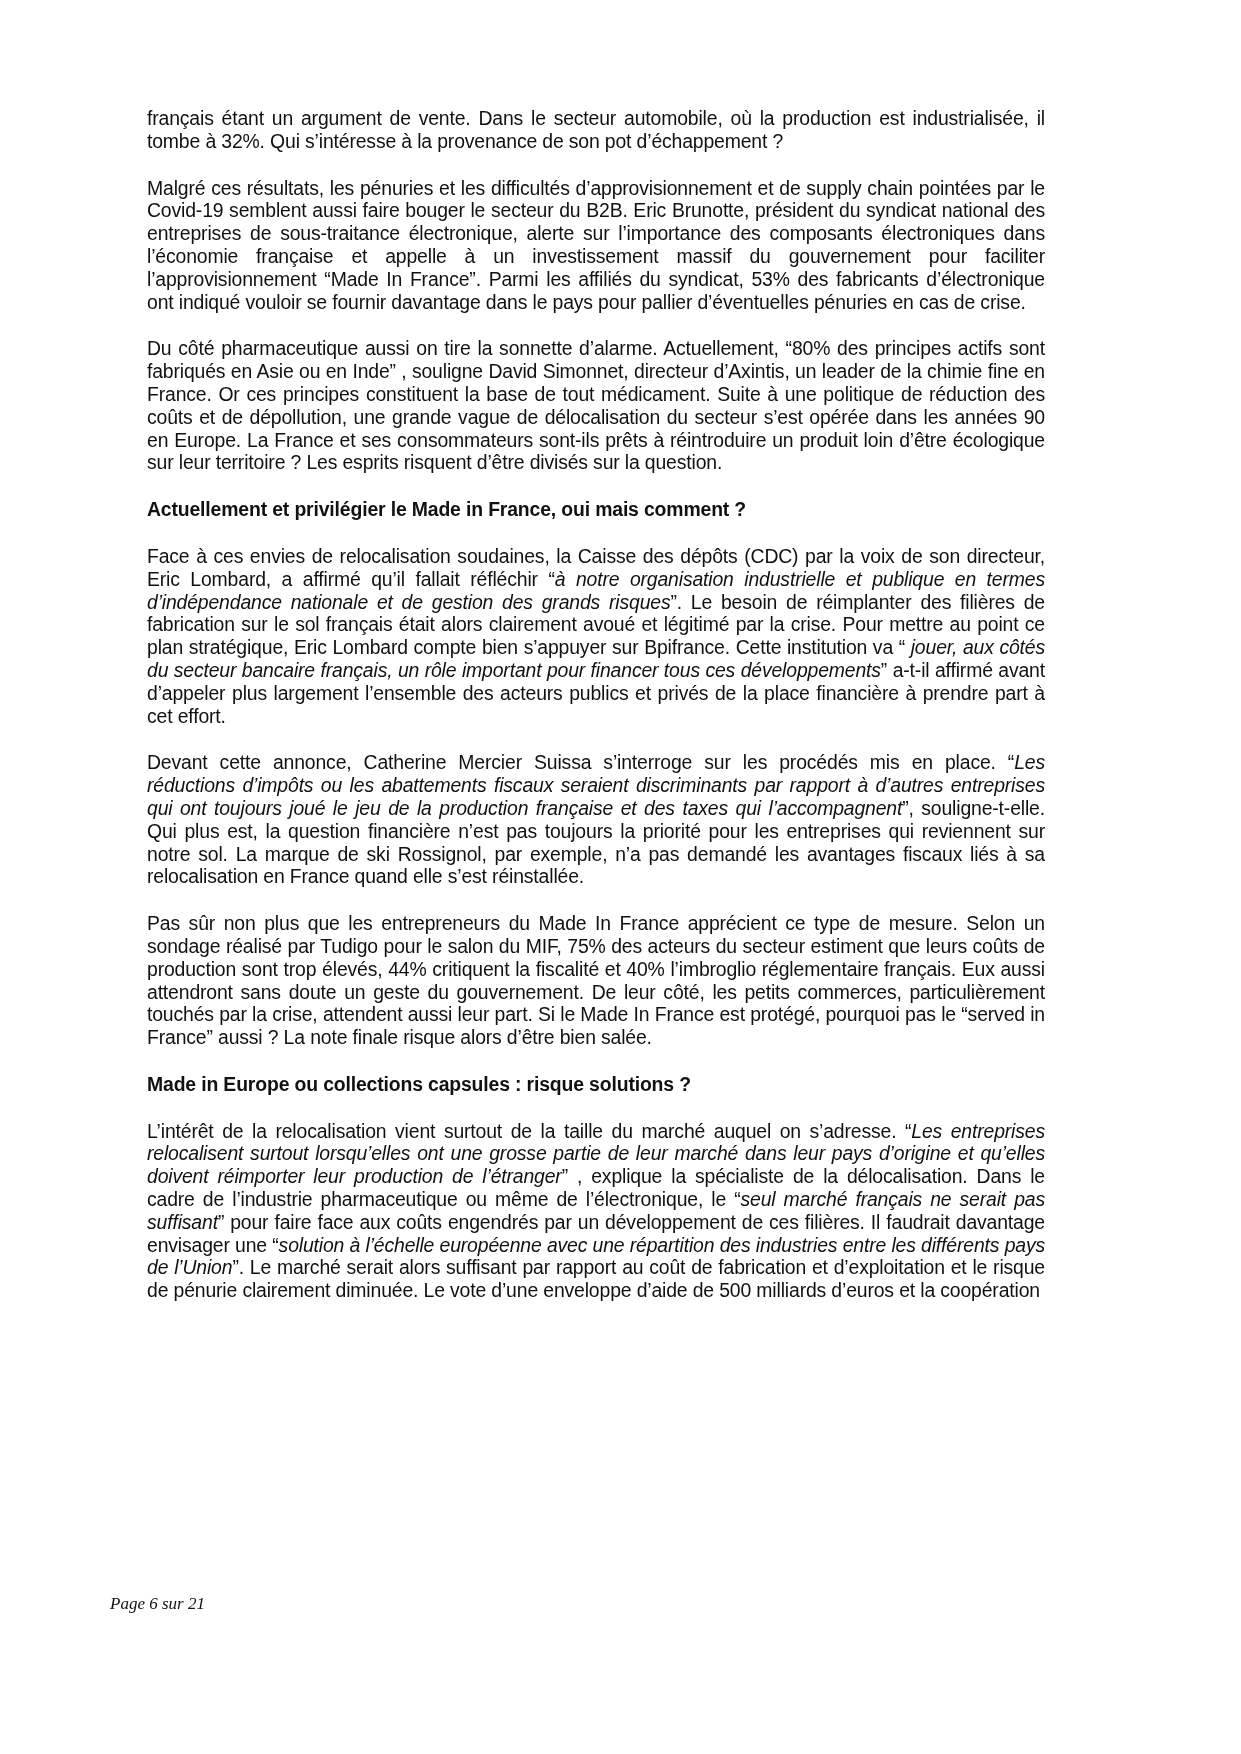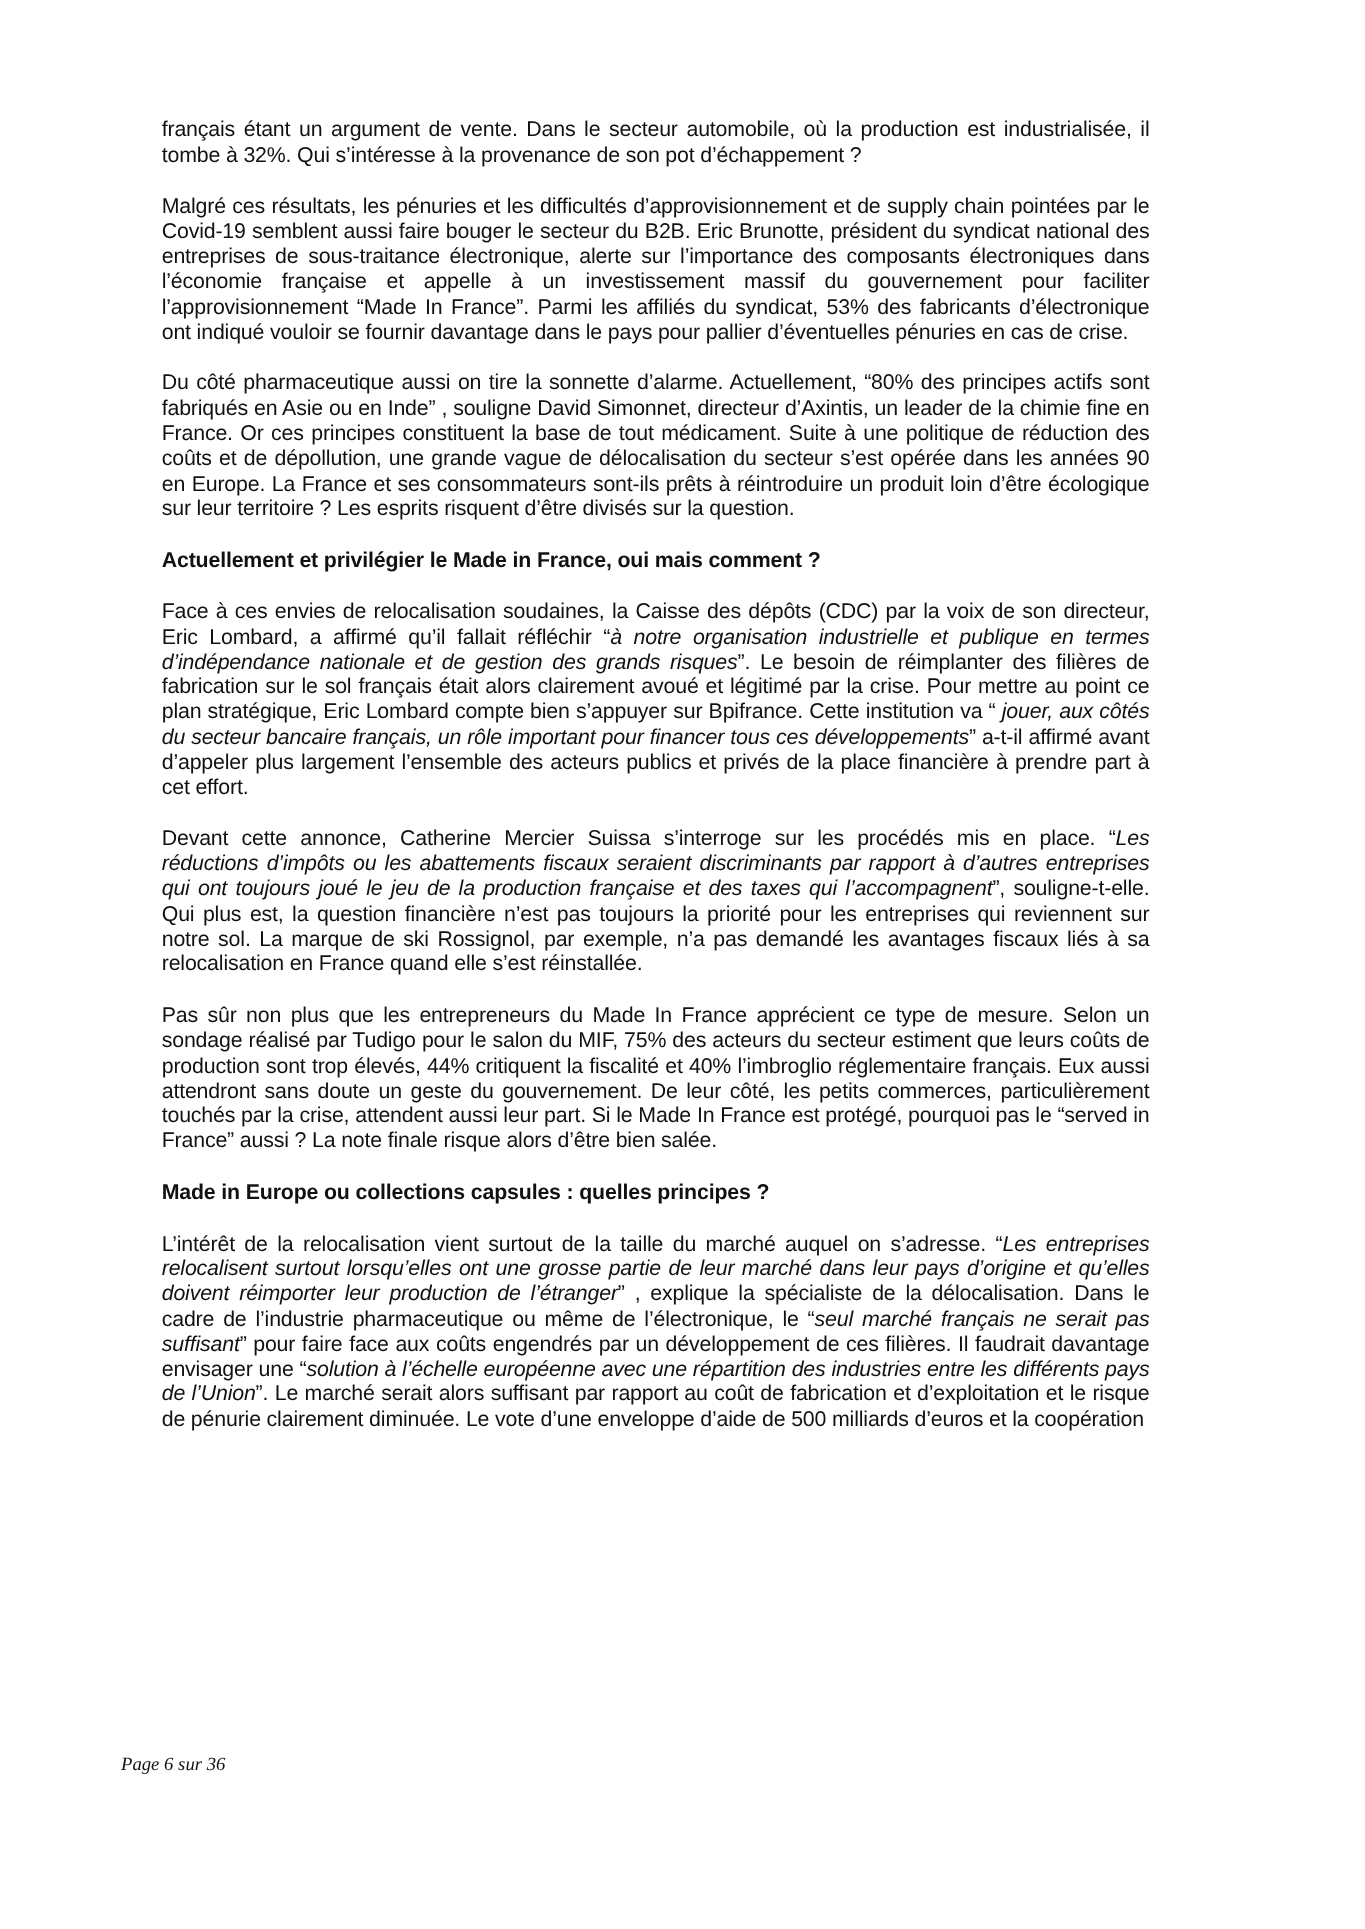--- a/index.html
+++ b/index.html
@@ -71,20 +71,20 @@
   </p>
 
   <p class="para">
     <span>Devant cette annonce, Catherine Mercier Suissa s’interroge sur les procédés mis en place. “</span><em>Les réductions d’impôts ou les abattements fiscaux seraient discriminants par rapport à d’autres entreprises qui ont toujours joué le jeu de la production française et des taxes qui l’accompagnent</em><span>”, souligne-t-elle. Qui plus est, la question financière n’est pas toujours la priorité pour les entreprises qui reviennent sur notre sol. La marque de ski Rossignol, par exemple, n’a pas demandé les avantages fiscaux liés à sa relocalisation en France quand elle s’est réinstallée.</span>
   </p>
 
   <p class="para">
     <span>Pas sûr non plus que les entrepreneurs du Made In France apprécient ce type de mesure. Selon un sondage réalisé par Tudigo pour le salon du MIF, 75% des acteurs du secteur estiment que leurs coûts de production sont trop élevés, 44% critiquent la fiscalité et 40% l’imbroglio réglementaire français. Eux aussi attendront sans doute un geste du gouvernement. De leur côté, les petits commerces, particulièrement touchés par la crise, attendent aussi leur part. Si le Made In France est protégé, pourquoi pas le “served in France” aussi ? La note finale risque alors d’être bien salée.</span>
   </p>
 
-  <h2 class="heading">Made in Europe ou collections capsules : quelles principes  ?</h2>
+  <h2 class="heading">Made in Europe ou collections capsules : risque solutions  ?</h2>
 
   <p class="para">
     <span>L’intérêt de la relocalisation vient surtout de la taille du marché auquel on s’adresse. “</span><em>Les entreprises relocalisent surtout lorsqu’elles ont une grosse partie de leur marché dans leur pays d’origine et qu’elles doivent réimporter leur production de l’étranger</em><span>” , explique la spécialiste de la délocalisation. Dans le cadre de l’industrie pharmaceutique ou même de l’électronique, le “</span><em>seul marché français ne serait pas suffisant</em><span>”  pour faire face aux coûts engendrés par un développement de ces filières. Il faudrait davantage envisager une “</span><em>solution à l’échelle européenne avec une répartition des industries entre les différents pays de l’Union</em><span>”. Le marché serait alors suffisant par rapport au coût de fabrication et d’exploitation et le risque de pénurie clairement diminuée. Le vote d’une enveloppe d’aide de 500 milliards d’euros et la coopération</span>
   </p>
 </div>
 
-<div class="footer">Page 6 sur 36</div>
+<div class="footer">Page 6 sur 21</div>
 
 </body></html>

